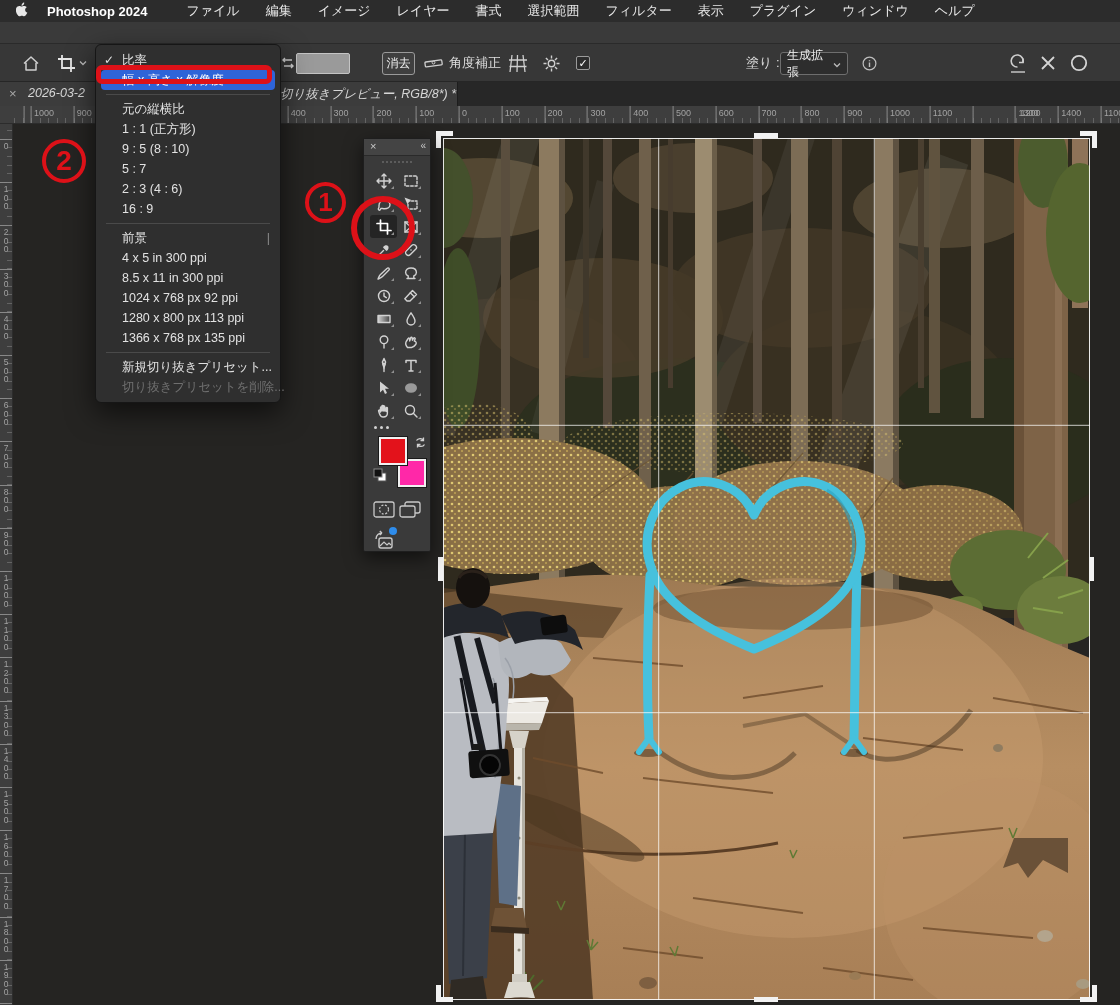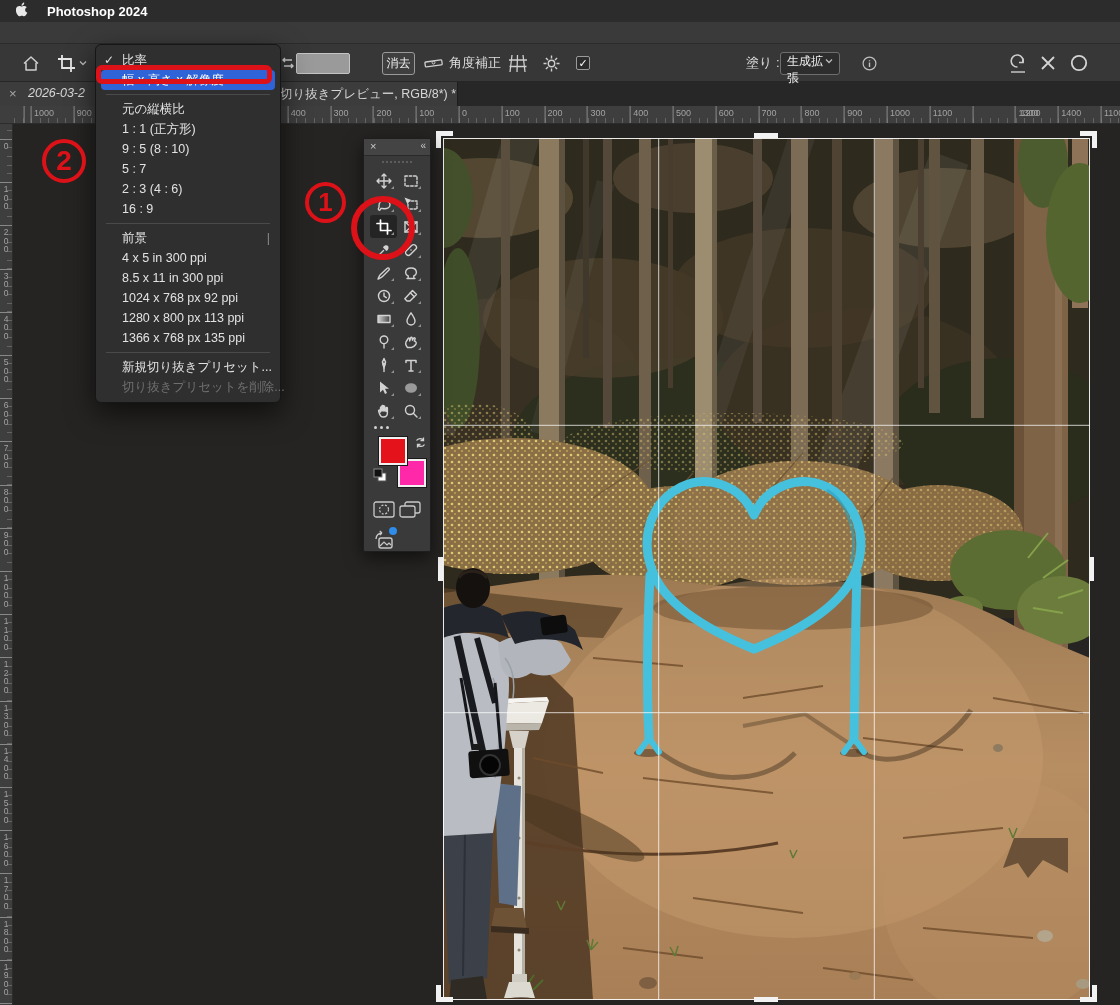--- a/index.html
+++ b/index.html
@@ -26,35 +26,35 @@
   .ob { position:absolute; top:0; height:38px; display:flex; align-items:center; }
   .ob svg { display:block; }
   #ob-field { position:absolute; left:296px; top:9px; width:54px; height:21px; background:#9a9a9a;
               border:1px solid #c4c4c4; border-radius:2px; }
   #ob-clear { position:absolute; left:382px; top:8px; width:33px; height:23px; background:#3f3f3f;
               border:1px solid #9a9a9a; border-radius:3px; color:#f0f0f0; font-size:12px;
               display:flex; align-items:center; justify-content:center; }
   #ob-straighten { left:424px; gap:6px; font-size:13px; }
   #ob-delpix-label { left:596px; font-size:13px; }
   #ob-fill-label { left:746px; font-size:13px; }
-  #ob-fill-select { position:absolute; left:780px; top:8px; width:60px; height:23px; background:#2d2d2d;
+  #ob-fill-select { position:absolute; left:780px; top:8px; width:68px; height:23px; background:#2d2d2d;
                     border:1px solid #6e6e6e; border-radius:3px; color:#efefef; font-size:12px;
-                    display:flex; align-items:flex-start; padding:0 6px; }
+                    display:flex; align-items:center; padding:0 6px; }
   #ob-fill-select .chev { margin-left:auto; }
   .checkbox { position:absolute; left:576px; top:12px; width:14px; height:14px; background:#2c2c2c;
               border:1px solid #9a9a9a; border-radius:2px; color:#fff; font-size:11px; line-height:12px;
               text-align:center; }
 
   
   #tabbar { position:absolute; left:0; top:82px; width:1120px; height:24px; background:#272727; z-index:4; }
   #doc-tab { position:absolute; left:0; top:0; width:458px; height:24px; background:#3c3c3c;
              border-right:1px solid #1d1d1d; color:#d6d6d6; font-size:12.5px; }
   #doc-tab .x { position:absolute; left:9px; top:4px; color:#a8a8a8; font-size:13px; }
   #tab-title-left { position:absolute; left:28px; top:4px; white-space:nowrap;font-style:italic; }
-  #tab-title-right { position:absolute; left:280px; top:4px; white-space:nowrap; }
+  #tab-title-right { position:absolute; left:280px; top:4px; white-space:nowrap;font-style:italic; }
 
   
   #hruler { position:absolute; left:12px; top:106px; width:1120px; height:18px; background:#3e3e3e;
             border-bottom:1px solid #2c2c2c; overflow:hidden; z-index:3; }
   #hruler .maj { position:absolute; inset:0;
       background:repeating-linear-gradient(to right, rgba(150,150,150,.85) 0 1px, transparent 1px 42.8px);
       background-position:18.6px 0; }
   #hruler .min { position:absolute; left:0; right:0; bottom:0; height:5px;
       background:repeating-linear-gradient(to right, rgba(130,130,130,.55) 0 1px, transparent 1px 8.56px);
       background-position:2px 0; }
@@ -140,20 +140,21 @@
 
 <div id="stage">
 
   <div id="macbar">
     <span class="apple">
       <svg width="13" height="15" viewBox="0 0 13 15">
           <path fill="#e8e8e8" d="M9.1 7.9c0-1.8 1.5-2.7 1.6-2.7C9.9 4 8.6 3.9 8.2 3.9c-1.1-.1-2.1.6-2.6.6-.5 0-1.4-.6-2.3-.6C2.1 4 1 4.6.4 5.7c-1.2 2.1-.3 5.2.9 6.9.6.8 1.3 1.8 2.2 1.7.9 0 1.2-.6 2.3-.6s1.4.6 2.3.6c1 0 1.6-.9 2.2-1.7.7-1 1-1.9 1-2-.1 0-2.2-.8-2.2-2.7zM7.5 2.8c.5-.6.8-1.4.7-2.2-.7 0-1.5.5-2 1.1-.4.5-.8 1.3-.7 2.1.8.1 1.5-.4 2-1z"></path>
         </svg>
     </span>
     <span class="appname">Photoshop 2024</span>
+    <span id="macbar-items"><span class="mitem">ファイル</span><span class="mitem">編集</span><span class="mitem">イメージ</span><span class="mitem">レイヤー</span><span class="mitem">書式</span><span class="mitem">選択範囲</span><span class="mitem">フィルター</span><span class="mitem">表示</span><span class="mitem">プラグイン</span><span class="mitem">ウィンドウ</span><span class="mitem">ヘルプ</span></span>
   </div>
 
   <div id="titlebar"></div>
   <div class="tl" style="left:14px;background:#ff5f57"></div>
   <div class="tl" style="left:32px;background:#febc2e"></div>
   <div class="tl" style="left:50px;background:#28c840"></div>
   <div id="win-title-frag">Ado</div>
 
   <div id="optionsbar">
     <div class="ob" style="left:22px">

